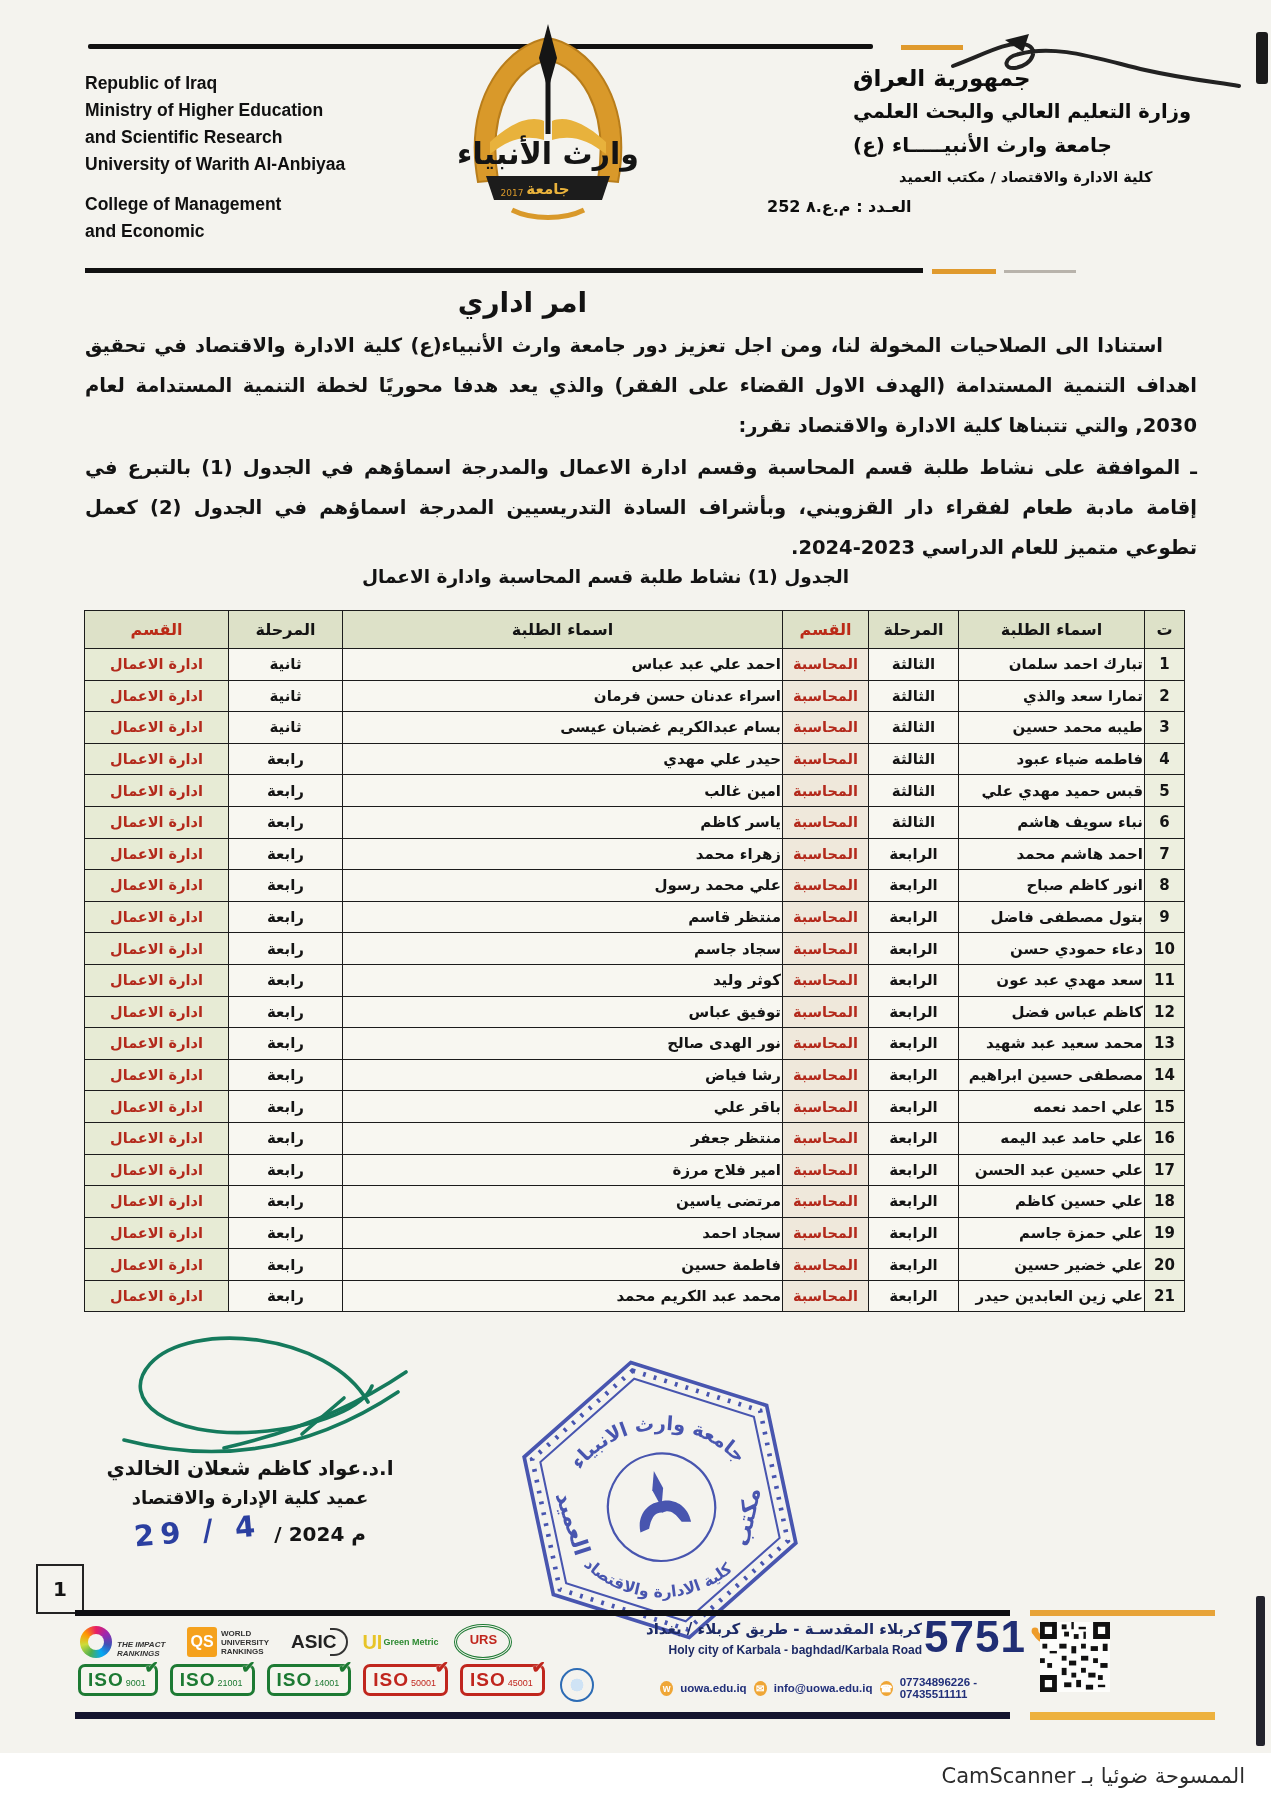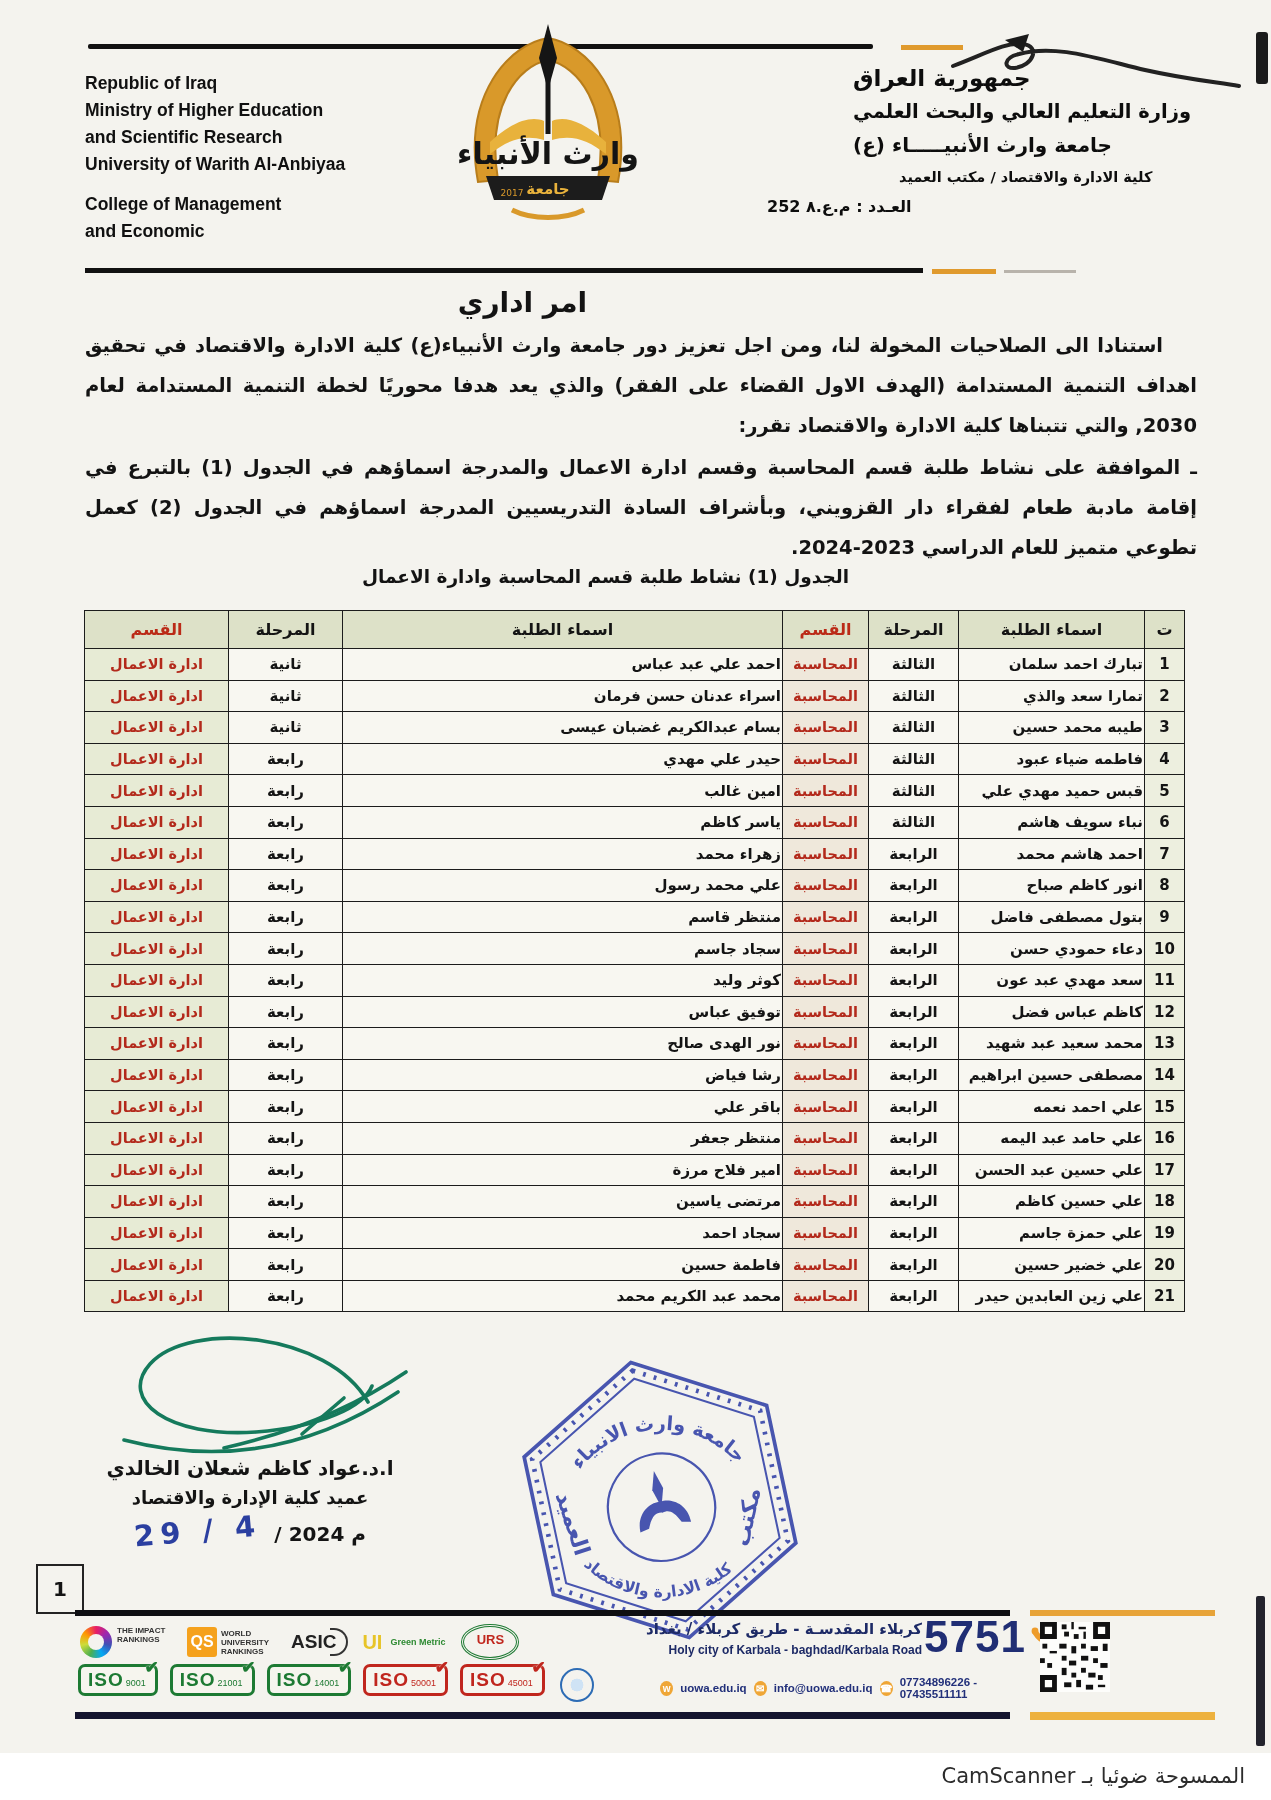--- a/index.html
+++ b/index.html
@@ -75,36 +75,36 @@
 
   
   .f-rule{position:absolute;}
   .f-top-black{left:75px;top:1610px;width:935px;height:6px;background:#0e0e12;}
   .f-top-orange{left:1030px;top:1610px;width:185px;height:6px;background:#e7a338;}
   .f-bot-black{left:75px;top:1712px;width:935px;height:7px;background:#14142e;}
   .f-bot-orange{left:1030px;top:1712px;width:185px;height:8px;background:#edb13e;}
 
   .rank-logos{position:absolute;left:80px;top:1622px;width:560px;height:40px;
               display:flex;align-items:center;gap:16px;}
-  .logo-impact{display:flex;align-items:flex-start;gap:5px;}
+  .logo-impact{display:flex;align-items:flex-end;gap:5px;font-style:italic;}
   .impact-hex{width:32px;height:32px;border-radius:50%;position:relative;
      background:conic-gradient(#e91e63,#9c27b0,#3f51b5,#03a9f4,#4caf50,#cddc39,#ff9800,#e91e63);}
   .impact-hex::after{content:"";position:absolute;left:8px;top:8px;width:16px;height:16px;
      border-radius:50%;background:#f4f3ee;}
   .tiny-txt{font-family:"Liberation Sans",sans-serif;font-size:8px;font-weight:bold;
             color:#333;width:54px;line-height:9px;}
   .logo-qs{display:flex;align-items:center;gap:4px;}
   .qs-badge{width:30px;height:30px;background:#f5a11c;color:#fff;font-weight:bold;
             font-size:16px;text-align:center;line-height:30px;border-radius:3px;
             font-family:"Liberation Sans",sans-serif;}
   .logo-asic{font-family:"Liberation Sans",sans-serif;font-size:19px;font-weight:bold;
              color:#222;position:relative;padding-right:10px;}
   .asic-swoosh{position:absolute;right:-2px;top:-3px;width:16px;height:24px;
      border:2.5px solid #333;border-left:none;border-radius:0 14px 14px 0;}
-  .logo-ui{display:flex;align-items:center;gap:8px;font-family:"Liberation Sans",sans-serif;}
+  .logo-ui{display:flex;align-items:center;gap:1px;font-family:"Liberation Sans",sans-serif;}
   .ui-mark{font-size:20px;font-weight:bold;color:#e7c428;}
   .ui-green{font-size:9px;font-weight:bold;color:#2d8a32;line-height:10px;}
   .logo-urs{width:52px;height:30px;border:3px double #1d7a33;border-radius:50%;
             text-align:center;line-height:26px;font-size:13px;font-weight:bold;
             color:#c0261d;font-family:"Liberation Sans",sans-serif;}
 
   .iso-row{position:absolute;left:78px;top:1664px;display:flex;gap:12px;align-items:center;}
   .iso-badge{position:relative;border:3px solid;border-radius:7px;padding:2px 9px 2px 7px;
              background:#f6f5ee;font-family:"Liberation Sans",sans-serif;}
   .iso-badge b{font-size:19px;letter-spacing:1px;}

